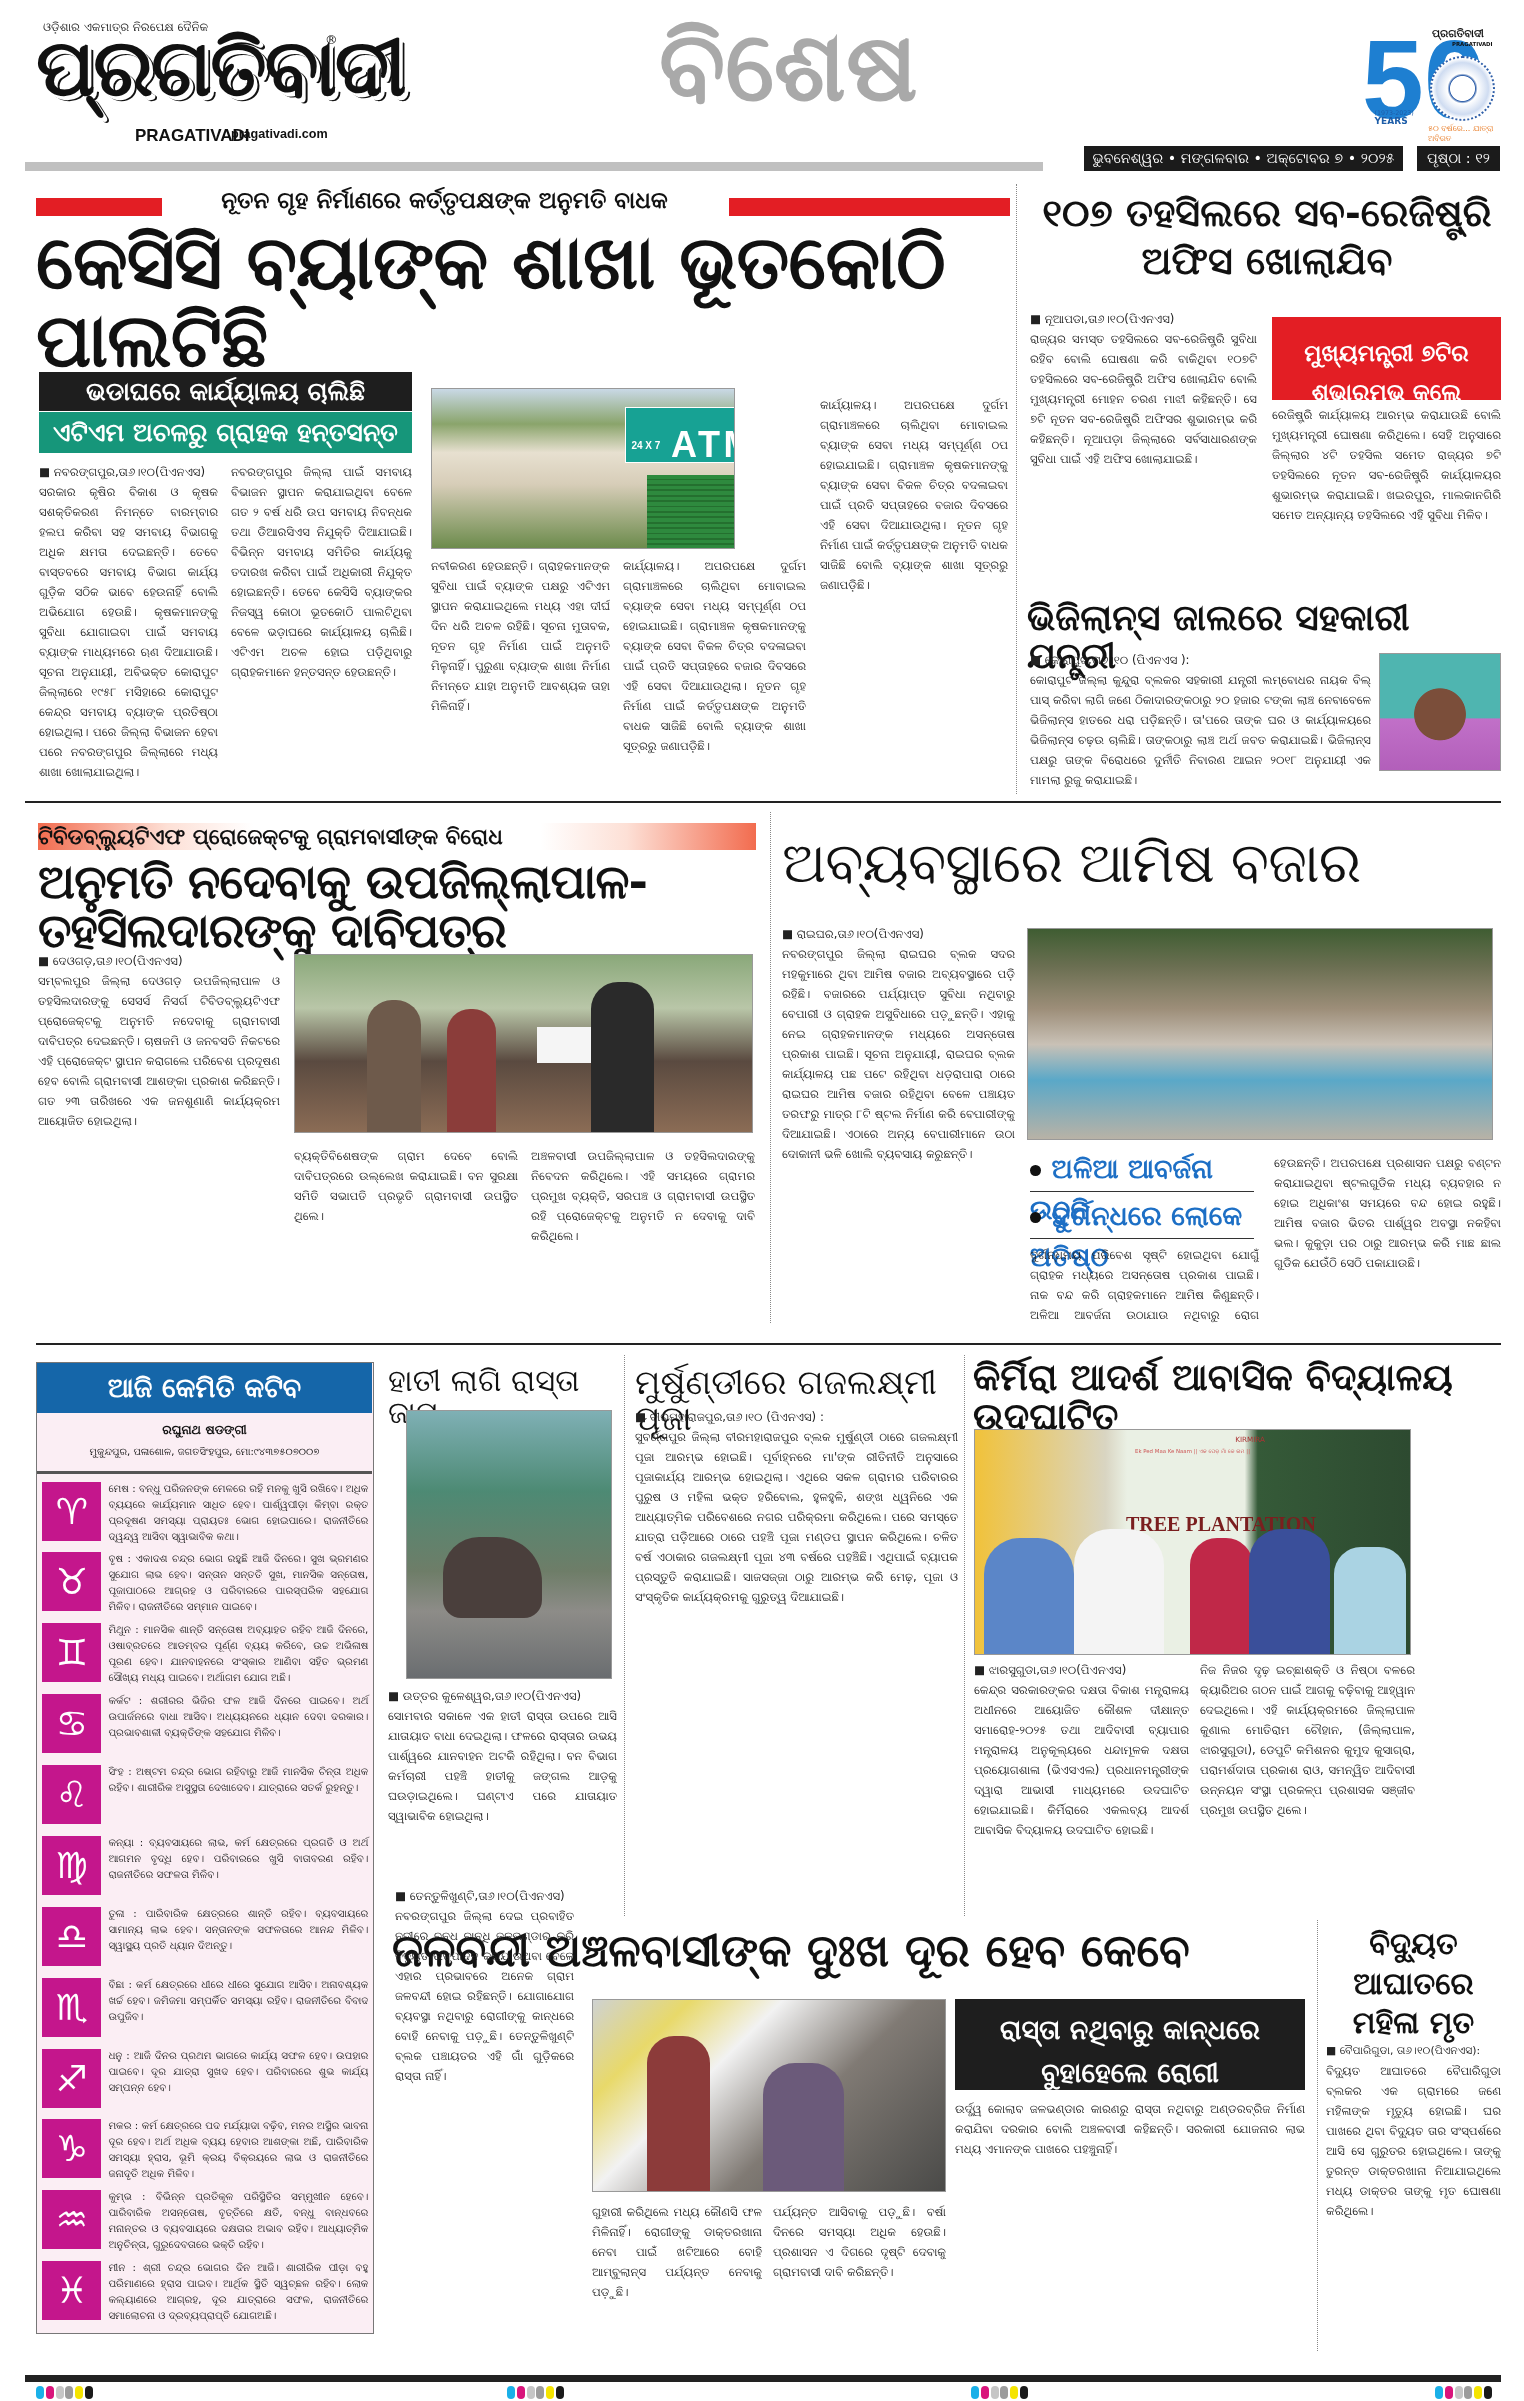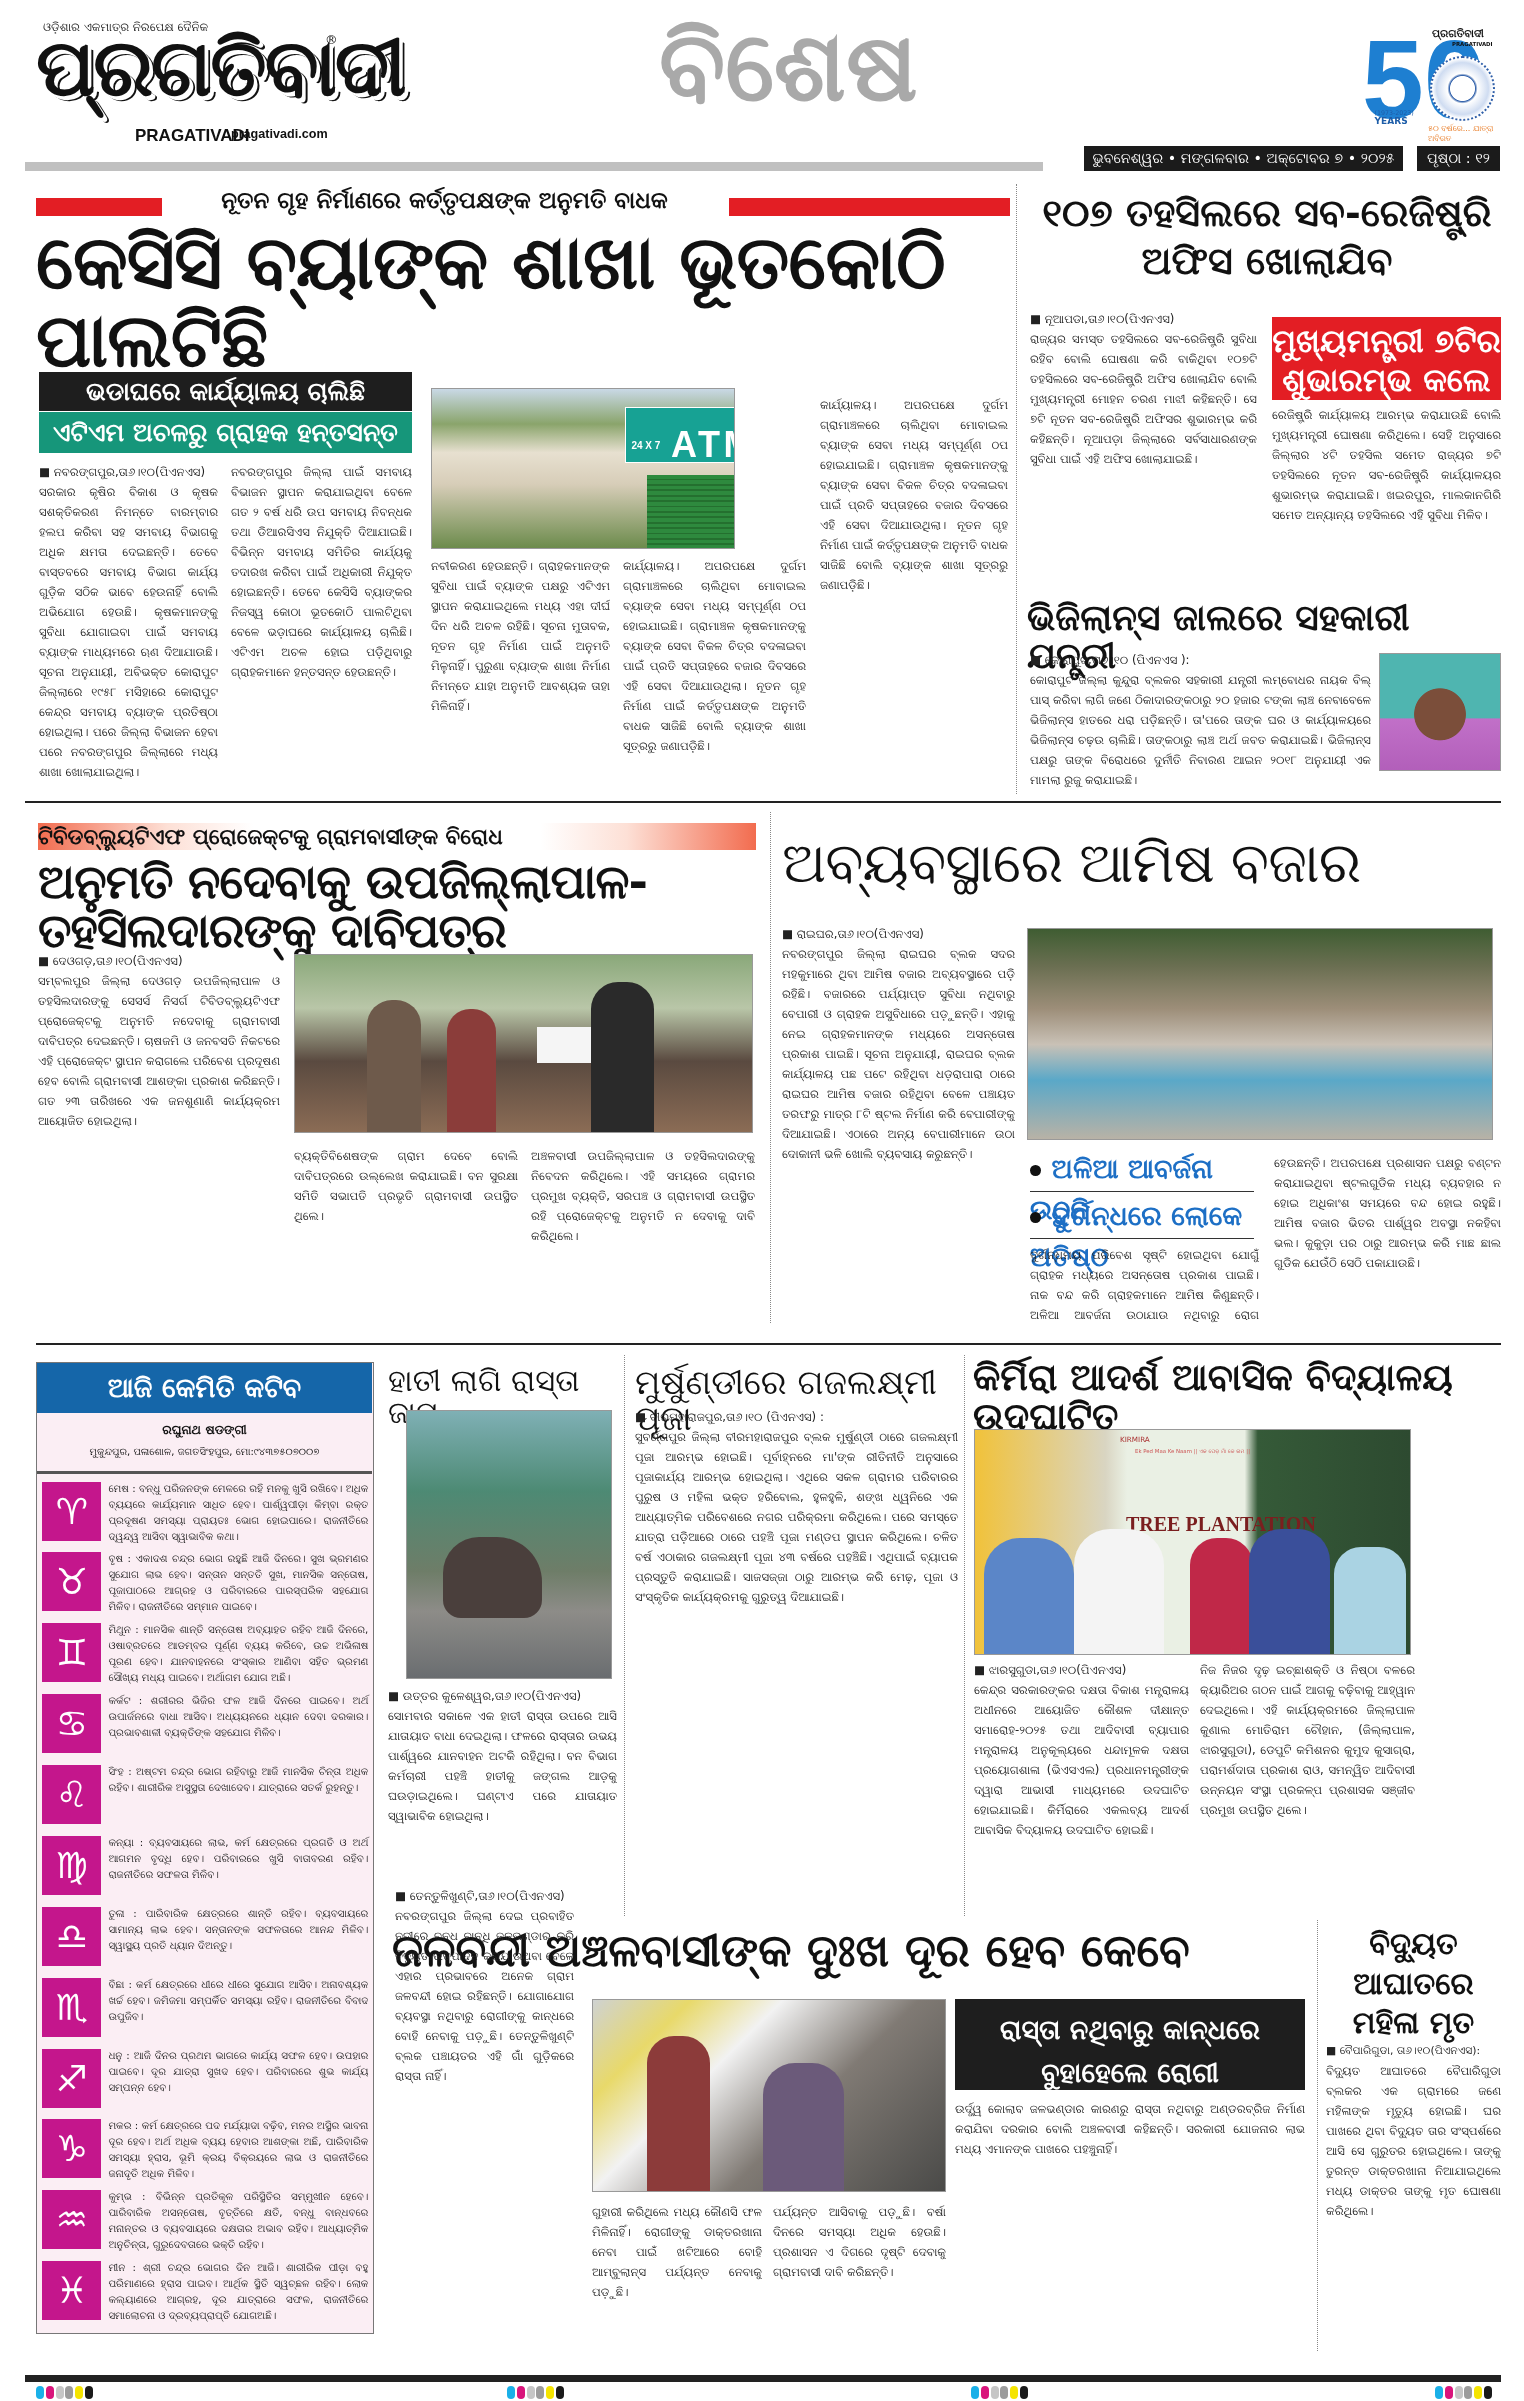--- a/index.html
+++ b/index.html
@@ -105,21 +105,21 @@
 <div class="abs body" style="left:623px;top:556px;width:183px;height:235px">କାର୍ଯ୍ୟାଳୟ। ଅପରପକ୍ଷେ ଦୁର୍ଗମ ଗ୍ରାମାଞ୍ଚଳରେ ଚାଲିଥିବା ମୋବାଇଲ ବ୍ୟାଙ୍କ ସେବା ମଧ୍ୟ ସମ୍ପୂର୍ଣ୍ଣ ଠପ ହୋଇଯାଇଛି। ଗ୍ରାମାଞ୍ଚଳ କୃଷକମାନଙ୍କୁ ବ୍ୟାଙ୍କ ସେବା ବିକଳ ଚିତ୍ର ବଦଳାଇବା ପାଇଁ ପ୍ରତି ସପ୍ତାହରେ ବଜାର ଦିବସରେ ଏହି ସେବା ଦିଆଯାଉଥିଲା। ନୂତନ ଗୃହ ନିର୍ମାଣ ପାଇଁ କର୍ତ୍ତୃପକ୍ଷଙ୍କ ଅନୁମତି ବାଧକ ସାଜିଛି ବୋଲି ବ୍ୟାଙ୍କ ଶାଖା ସୂତ୍ରରୁ ଜଣାପଡ଼ିଛି।</div>
 <div class="abs body" style="left:820px;top:395px;width:188px;height:395px">କାର୍ଯ୍ୟାଳୟ। ଅପରପକ୍ଷେ ଦୁର୍ଗମ ଗ୍ରାମାଞ୍ଚଳରେ ଚାଲିଥିବା ମୋବାଇଲ ବ୍ୟାଙ୍କ ସେବା ମଧ୍ୟ ସମ୍ପୂର୍ଣ୍ଣ ଠପ ହୋଇଯାଇଛି। ଗ୍ରାମାଞ୍ଚଳ କୃଷକମାନଙ୍କୁ ବ୍ୟାଙ୍କ ସେବା ବିକଳ ଚିତ୍ର ବଦଳାଇବା ପାଇଁ ପ୍ରତି ସପ୍ତାହରେ ବଜାର ଦିବସରେ ଏହି ସେବା ଦିଆଯାଉଥିଲା। ନୂତନ ଗୃହ ନିର୍ମାଣ ପାଇଁ କର୍ତ୍ତୃପକ୍ଷଙ୍କ ଅନୁମତି ବାଧକ ସାଜିଛି ବୋଲି ବ୍ୟାଙ୍କ ଶାଖା ସୂତ୍ରରୁ ଜଣାପଡ଼ିଛି।</div>
 
 <div class="abs vrule" style="left:1016px;top:184px;height:610px"></div>
 
 <div class="abs headline" style="left:1027px;top:190px;width:480px;font-size:38px;text-align:center;line-height:1.25">୧୦୭ ତହସିଲରେ ସବ-ରେଜିଷ୍ଟ୍ରି ଅଫିସ ଖୋଲାଯିବ</div>
 <div class="abs" style="left:1030px;top:309px;width:227px">
   <div class="dateline">ନୂଆପଡା,ତା୬।୧୦(ପିଏନଏସ)</div>
   <div class="body" style="height:238px">ରାଜ୍ୟର ସମସ୍ତ ତହସିଲରେ ସବ-ରେଜିଷ୍ଟ୍ରି ସୁବିଧା ରହିବ ବୋଲି ଘୋଷଣା କରି ବାକିଥିବା ୧୦୭ଟି ତହସିଲରେ ସବ-ରେଜିଷ୍ଟ୍ରି ଅଫିସ ଖୋଲାଯିବ ବୋଲି ମୁଖ୍ୟମନ୍ତ୍ରୀ ମୋହନ ଚରଣ ମାଝୀ କହିଛନ୍ତି। ସେ ୭ଟି ନୂତନ ସବ-ରେଜିଷ୍ଟ୍ରି ଅଫିସର ଶୁଭାରମ୍ଭ କରି କହିଛନ୍ତି। ନୂଆପଡ଼ା ଜିଲ୍ଲାରେ ସର୍ବସାଧାରଣଙ୍କ ସୁବିଧା ପାଇଁ ଏହି ଅଫିସ ଖୋଲାଯାଇଛି।</div>
 </div>
-<div class="abs box-red" style="left:1272px;top:317px;width:229px;height:83px;font-size:32px;line-height:39px;padding-top:5px">ମୁଖ୍ୟମନ୍ତ୍ରୀ ୭ଟିର ଶୁଭାରମ୍ଭ କଲେ</div>
+<div class="abs box-red" style="left:1272px;top:317px;width:229px;height:83px;font-size:23px;line-height:39px;padding-top:17px">ମୁଖ୍ୟମନ୍ତ୍ରୀ ୭ଟିର ଶୁଭାରମ୍ଭ କଲେ</div>
 <div class="abs body" style="left:1272px;top:405px;width:229px;height:179px">ରେଜିଷ୍ଟ୍ରି କାର୍ଯ୍ୟାଳୟ ଆରମ୍ଭ କରାଯାଉଛି ବୋଲି ମୁଖ୍ୟମନ୍ତ୍ରୀ ଘୋଷଣା କରିଥିଲେ। ସେହି ଅନୁସାରେ ଜିଲ୍ଲାର ୪ଟି ତହସିଲ ସମେତ ରାଜ୍ୟର ୭ଟି ତହସିଲରେ ନୂତନ ସବ-ରେଜିଷ୍ଟ୍ରି କାର୍ଯ୍ୟାଳୟର ଶୁଭାରମ୍ଭ କରାଯାଇଛି। ଖଇରପୁର, ମାଲକାନଗିରି ସମେତ ଅନ୍ୟାନ୍ୟ ତହସିଲରେ ଏହି ସୁବିଧା ମିଳିବ।</div>
 
 <div class="abs headline" style="left:1027px;top:599px;width:480px;font-size:36px">ଭିଜିଲାନ୍ସ ଜାଲରେ ସହକାରୀ ଯନ୍ତ୍ରୀ</div>
 <div class="abs" style="left:1030px;top:650px;width:341px">
   <div class="dateline">କୋରାପୁଟ,ତା୬।୧୦ (ପିଏନଏସ ):</div>
   <div class="body" style="height:118px">କୋରାପୁଟ ଜିଲ୍ଲା କୁନ୍ଦୁରା ବ୍ଲକର ସହକାରୀ ଯନ୍ତ୍ରୀ ଲମ୍ବୋଧର ନାୟକ ବିଲ୍ ପାସ୍ କରିବା ଲାଗି ଜଣେ ଠିକାଦାରଙ୍କଠାରୁ ୨୦ ହଜାର ଟଙ୍କା ଲାଞ୍ଚ ନେବାବେଳେ ଭିଜିଲାନ୍ସ ହାତରେ ଧରା ପଡ଼ିଛନ୍ତି। ତା'ପରେ ତାଙ୍କ ଘର ଓ କାର୍ଯ୍ୟାଳୟରେ ଭିଜିଲାନ୍ସ ଚଢ଼ଉ ଚାଲିଛି। ତାଙ୍କଠାରୁ ଲାଞ୍ଚ ଅର୍ଥ ଜବତ କରାଯାଇଛି। ଭିଜିଲାନ୍ସ ପକ୍ଷରୁ ତାଙ୍କ ବିରୋଧରେ ଦୁର୍ନୀତି ନିବାରଣ ଆଇନ ୨୦୧୮ ଅନୁଯାୟୀ ଏକ ମାମଲା ରୁଜୁ କରାଯାଇଛି।</div>
 </div>
 <div class="abs photo" style="left:1379px;top:653px;width:122px;height:118px;background:radial-gradient(ellipse at 50% 52%,#7b4e3a 0 30%,transparent 31%),linear-gradient(180deg,#4fb5b0 0%,#4fb5b0 55%,#c170c8 56%,#b25fba 100%)"></div>
 
 <div class="abs hrule" style="left:25px;top:801px;width:1476px;height:1.8px"></div>
@@ -229,21 +229,21 @@
 <div class="abs headline" style="left:635px;top:1365px;width:323px;font-size:34px;font-weight:normal">ମୁର୍ଷୁଣ୍ଡୀରେ ଗଜଲକ୍ଷ୍ମୀ ପୂଜା</div>
 <div class="abs" style="left:635px;top:1407px;width:323px">
   <div class="dateline">ବୀରମହାରାଜପୁର,ତା୬।୧୦ (ପିଏନଏସ) :</div>
   <div class="body" style="height:484px">ସୁବର୍ଣ୍ଣପୁର ଜିଲ୍ଲା ବୀରମହାରାଜପୁର ବ୍ଲକ ମୁର୍ଷୁଣ୍ଡୀ ଠାରେ ଗଜଲକ୍ଷ୍ମୀ ପୂଜା ଆରମ୍ଭ ହୋଇଛି। ପୂର୍ବାହ୍ନରେ ମା'ଙ୍କ ରୀତିନୀତି ଅନୁସାରେ ପୂଜାକାର୍ଯ୍ୟ ଆରମ୍ଭ ହୋଇଥିଲା। ଏଥିରେ ସକଳ ଗ୍ରାମର ପରିବାରର ପୁରୁଷ ଓ ମହିଳା ଭକ୍ତ ହରିବୋଲ, ହୁଳହୁଳି, ଶଙ୍ଖ ଧ୍ୱନିରେ ଏକ ଆଧ୍ୟାତ୍ମିକ ପରିବେଶରେ ନଗର ପରିକ୍ରମା କରିଥିଲେ। ପରେ ସମସ୍ତେ ଯାତ୍ରା ପଡ଼ିଆରେ ଠାରେ ପହଞ୍ଚି ପୂଜା ମଣ୍ଡପ ସ୍ଥାପନ କରିଥିଲେ। ଚଳିତ ବର୍ଷ ଏଠାକାର ଗଜଲକ୍ଷ୍ମୀ ପୂଜା ୪୩ ବର୍ଷରେ ପହଞ୍ଚିଛି। ଏଥିପାଇଁ ବ୍ୟାପକ ପ୍ରସ୍ତୁତି କରାଯାଇଛି। ସାଜସଜ୍ଜା ଠାରୁ ଆରମ୍ଭ କରି ମେଢ଼, ପୂଜା ଓ ସଂସ୍କୃତିକ କାର୍ଯ୍ୟକ୍ରମକୁ ଗୁରୁତ୍ୱ ଦିଆଯାଇଛି।</div>
 </div>
 
 <div class="abs vrule" style="left:964px;top:1355px;height:561px"></div>
 
 <div class="abs headline" style="left:973px;top:1359px;width:529px;font-size:37px">କିର୍ମିରା ଆଦର୍ଶ ଆବାସିକ ବିଦ୍ୟାଳୟ ଉଦଘାଟିତ</div>
 <div class="abs photo" style="left:974px;top:1429px;width:437px;height:226px;background:linear-gradient(90deg,#f1c23a 0%,#d9d5c2 30%,#eaf0e4 35%,#eaf0e4 62%,#355a38 65%,#2d4a30 100%)">
-  <div style="position:absolute;left:145px;top:5.4px;width:145px;text-align:left;font-size:7.2px;color:#a33">KIRMIRA</div>
+  <div style="position:absolute;left:145px;top:5.4px;width:145px;text-align:right;font-size:7.2px;color:#a33">KIRMIRA</div>
   <div style="position:absolute;left:145px;top:18px;width:145px;text-align:center;font-size:5.4px;color:#c55">Ek Ped Maa Ke Naam || ଏକ ପେଡ଼ ମାଁ କେ ନାମ ||</div>
   <div style="position:absolute;left:151px;top:83px;font-size:20px;font-weight:bold;color:#7a1f1f;font-family:'Liberation Serif',serif">TREE PLANTATION</div>
   <div style="position:absolute;left:9px;top:108px;width:90px;height:118px;background:#5b86c8;border-radius:36px 36px 0 0"></div>
   <div style="position:absolute;left:99px;top:99px;width:90px;height:127px;background:#f4f4f4;border-radius:36px 36px 0 0"></div>
   <div style="position:absolute;left:215px;top:108px;width:63px;height:118px;background:#c02848;border-radius:27px 27px 0 0"></div>
   <div style="position:absolute;left:274px;top:99px;width:81px;height:127px;background:#3a4f9a;border-radius:32px 32px 0 0"></div>
   <div style="position:absolute;left:359px;top:117px;width:72px;height:109px;background:#aad3e3;border-radius:27px 27px 0 0"></div>
 </div>
 <div class="abs" style="left:974px;top:1660px;width:215px">
   <div class="dateline">ଝାରସୁଗୁଡା,ତା୬।୧୦(ପିଏନଏସ)</div>

